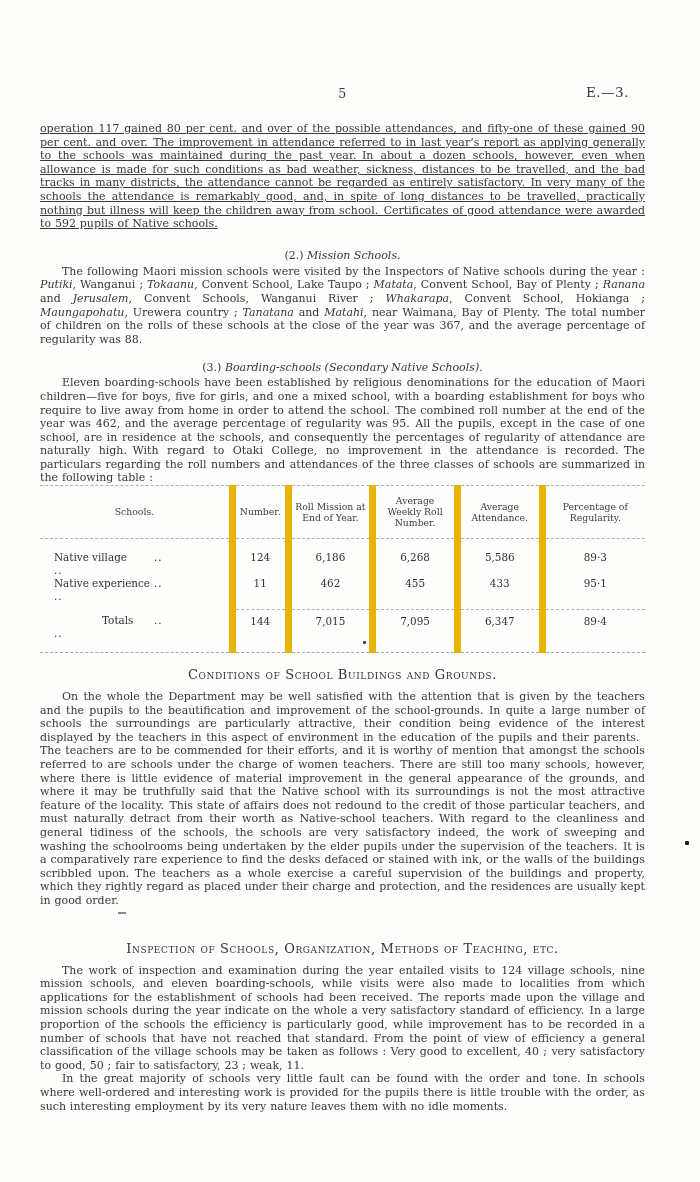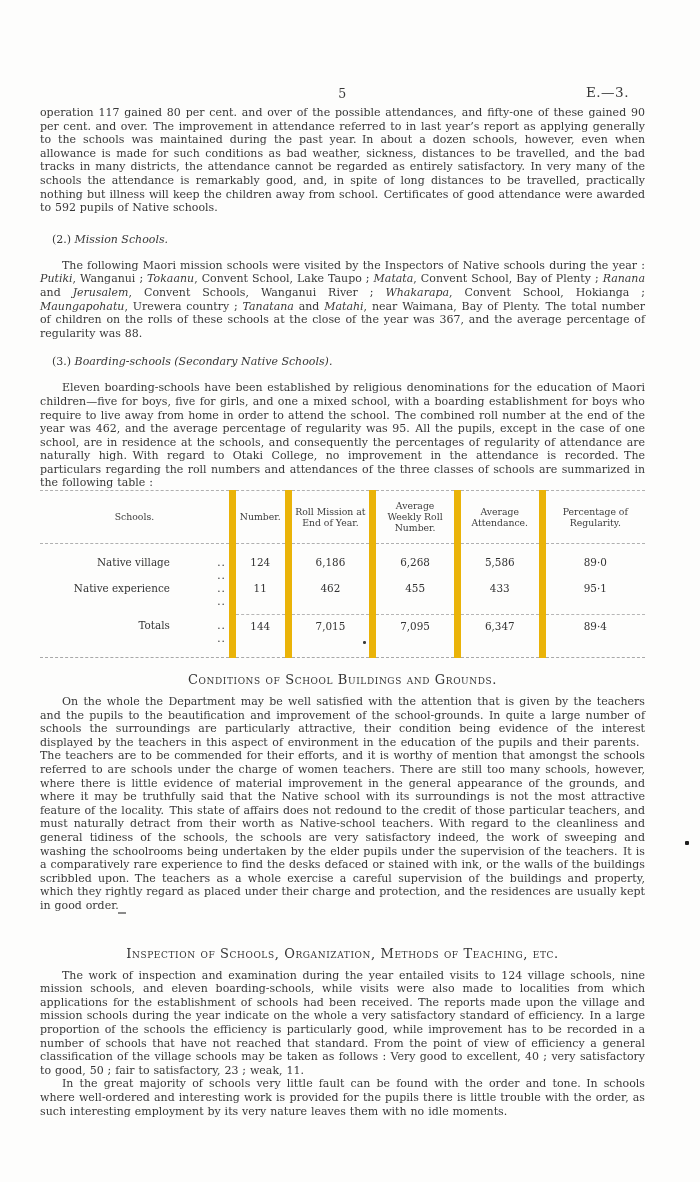--- a/index.html
+++ b/index.html
@@ -24,28 +24,28 @@
   .pageno{position:absolute;left:0;right:0;text-align:center;letter-spacing:.5px;}
   .doccode{position:absolute;right:16px;top:-2px;font-size:13.5px;letter-spacing:.5px;}
   
   .para{
     margin:0;
     font-size:11px;line-height:13.6px;
     text-align:justify;
     word-spacing:.4px;
   }
   .ind{text-indent:22px;}
-  .p-continuation{margin-top:4px;}
+  .p-continuation{margin-top:20px;text-decoration:underline;}
   .p-mission{margin-top:2px;}
   .p-boarding{margin-top:1px;}
   .p-cond1{margin-top:1px;}
   .p-insp1{margin-top:3px;}
   
   .h-sub{
-    margin:12px;
+    margin:0;text-align:center;
     font-size:11px;line-height:15px;font-weight:normal;
   }
   .h-sub .it{font-style:italic;}
   .h2-mission{margin-top:17px;}
   .h3-boarding{margin-top:14px;}
   .h-caps{
     margin:8px;text-align:center;
     font-size:13px;line-height:15px;font-weight:normal;
     font-variant:small-caps;letter-spacing:.6px;
     color:#333;
@@ -69,21 +69,21 @@
     border-bottom:1px dashed #b0b0b0;
     color:#3c3c3c;
   }
   .rtable th+th, .rtable td+td{border-left:7px solid #eab308;}
   .rtable td{
     text-align:center;vertical-align:top;
     padding:0 3px;line-height:13px;
   }
   .rtable tr.r1 td{padding-top:12px;}
   .rtable tr.r3 td{padding-bottom:6px;}
-  .rtable td.school{text-align:right;padding-left:14px;}
+  .rtable td.school{text-align:left;padding-left:14px;}
   .sname{display:inline-block;width:100px;}
   .sname-totals{box-sizing:border-box;padding-left:48px;}
   .ldots{display:inline-block;width:56px;letter-spacing:1px;}
   .rtable tr.totals td{padding-top:5px;padding-bottom:12px;}
   .rtable tr.totals td:not(:first-child){border-top:1px dashed #b6b6b6;}
   
   .speck{position:absolute;background:#1f1f1f;}
   .speck-right{left:685px;top:841px;width:4px;height:4px;border-radius:1px;}
   .speck-center{left:363px;top:641px;width:2.5px;height:2.5px;border-radius:50%;background:#3a3a3a;}
   .speck-dash{left:118px;top:912px;width:8px;height:1.5px;background:#8a8a8a;}
@@ -128,21 +128,21 @@
           <th>Percentage of Regularity.</th>
         </tr>
       </thead>
       <tbody>
         <tr class="r1">
           <td class="school"><span class="sname">Native village</span><span class="ldots">..</span><span class="ldots">..</span></td>
           <td>124</td>
           <td>6,186</td>
           <td>6,268</td>
           <td>5,586</td>
-          <td>89·0</td>
+          <td>89·3</td>
         </tr>
         <tr class="r3">
           <td class="school"><span class="sname">Native experience</span><span class="ldots">..</span><span class="ldots">..</span></td>
           <td>11</td>
           <td>462</td>
           <td>455</td>
           <td>433</td>
           <td>95·1</td>
         </tr>
         <tr class="totals">

